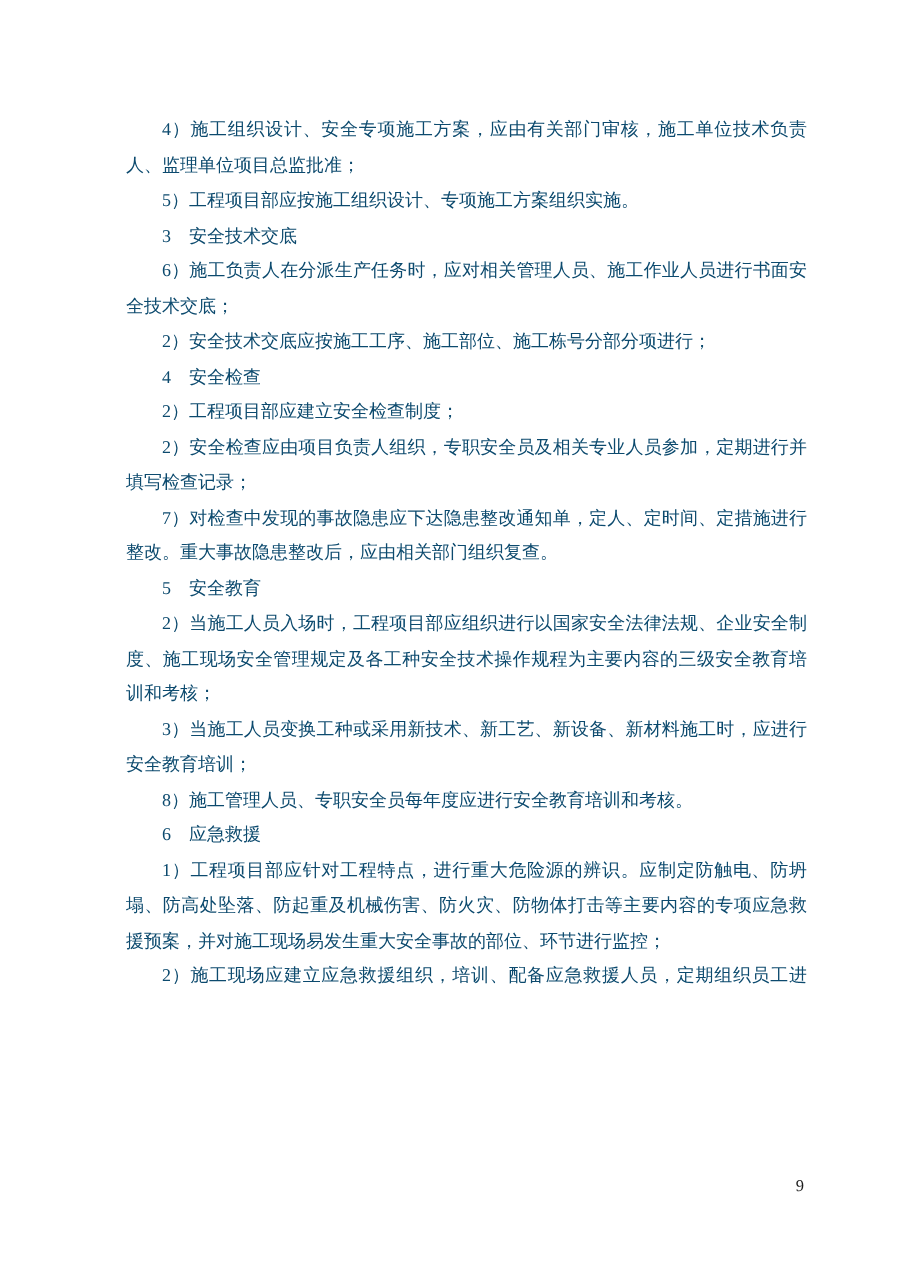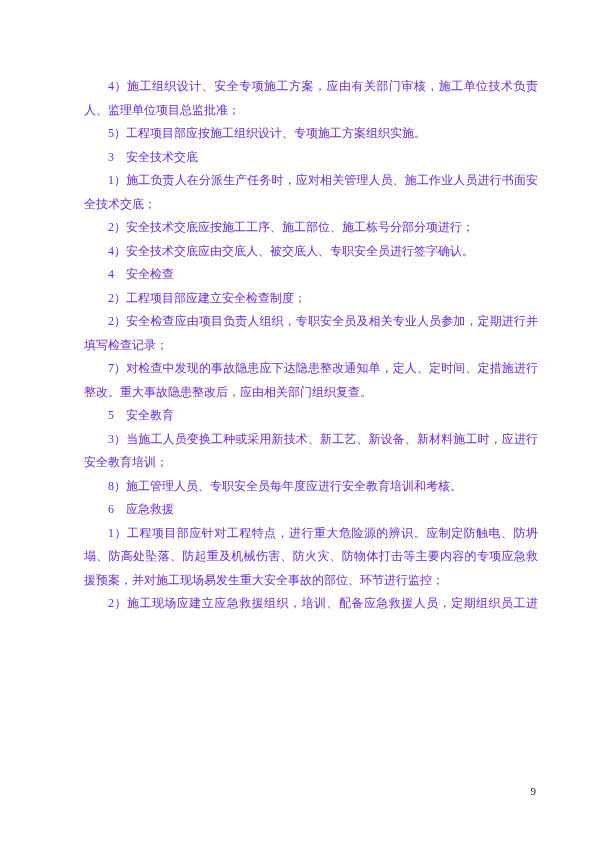--- a/index.html
+++ b/index.html
@@ -15,21 +15,21 @@
     overflow: hidden;
     font-family: "Liberation Serif", "DejaVu Serif", serif;
   }
   .content {
     position: absolute;
     left: 84px;
     top: 75px;
     width: 454px;
     font-size: 12px;
     line-height: 23.5px;
-    color: #6d28d9;
+    color: #0c4a6e;
     text-align: justify;
     text-justify: inter-character;
   }
   .content p {
     margin: 0;
     padding: 0;
     text-indent: 24px;
   }
   .content p.heading {
     text-align: left;
@@ -51,28 +51,28 @@
   }
 </style>
 </head>
 <body>
 
 <div class="page">
   <div class="content" id="paragraph-container">
       <p class="body">4）施工组织设计、安全专项施工方案，应由有关部门审核，施工单位技术负责人、监理单位项目总监批准；</p>
       <p class="body">5）工程项目部应按施工组织设计、专项施工方案组织实施。</p>
       <p class="heading">3　安全技术交底</p>
-      <p class="body">1）施工负责人在分派生产任务时，应对相关管理人员、施工作业人员进行书面安全技术交底；</p>
+      <p class="body">6）施工负责人在分派生产任务时，应对相关管理人员、施工作业人员进行书面安全技术交底；</p>
       <p class="body">2）安全技术交底应按施工工序、施工部位、施工栋号分部分项进行；</p>
-      <p class="body">4）安全技术交底应由交底人、被交底人、专职安全员进行签字确认。</p>
       <p class="heading">4　安全检查</p>
       <p class="body">2）工程项目部应建立安全检查制度；</p>
       <p class="body">2）安全检查应由项目负责人组织，专职安全员及相关专业人员参加，定期进行并填写检查记录；</p>
       <p class="body">7）对检查中发现的事故隐患应下达隐患整改通知单，定人、定时间、定措施进行整改。重大事故隐患整改后，应由相关部门组织复查。</p>
       <p class="heading">5　安全教育</p>
+      <p class="body">2）当施工人员入场时，工程项目部应组织进行以国家安全法律法规、企业安全制度、施工现场安全管理规定及各工种安全技术操作规程为主要内容的三级安全教育培训和考核；</p>
       <p class="body">3）当施工人员变换工种或采用新技术、新工艺、新设备、新材料施工时，应进行安全教育培训；</p>
       <p class="body">8）施工管理人员、专职安全员每年度应进行安全教育培训和考核。</p>
       <p class="heading">6　应急救援</p>
       <p class="body">1）工程项目部应针对工程特点，进行重大危险源的辨识。应制定防触电、防坍塌、防高处坠落、防起重及机械伤害、防火灾、防物体打击等主要内容的专项应急救援预案，并对施工现场易发生重大安全事故的部位、环节进行监控；</p>
       <p class="body-continues">2）施工现场应建立应急救援组织，培训、配备应急救援人员，定期组织员工进</p>
     </div>
   <div class="footer">9</div>
 </div>
 
 </body></html>

